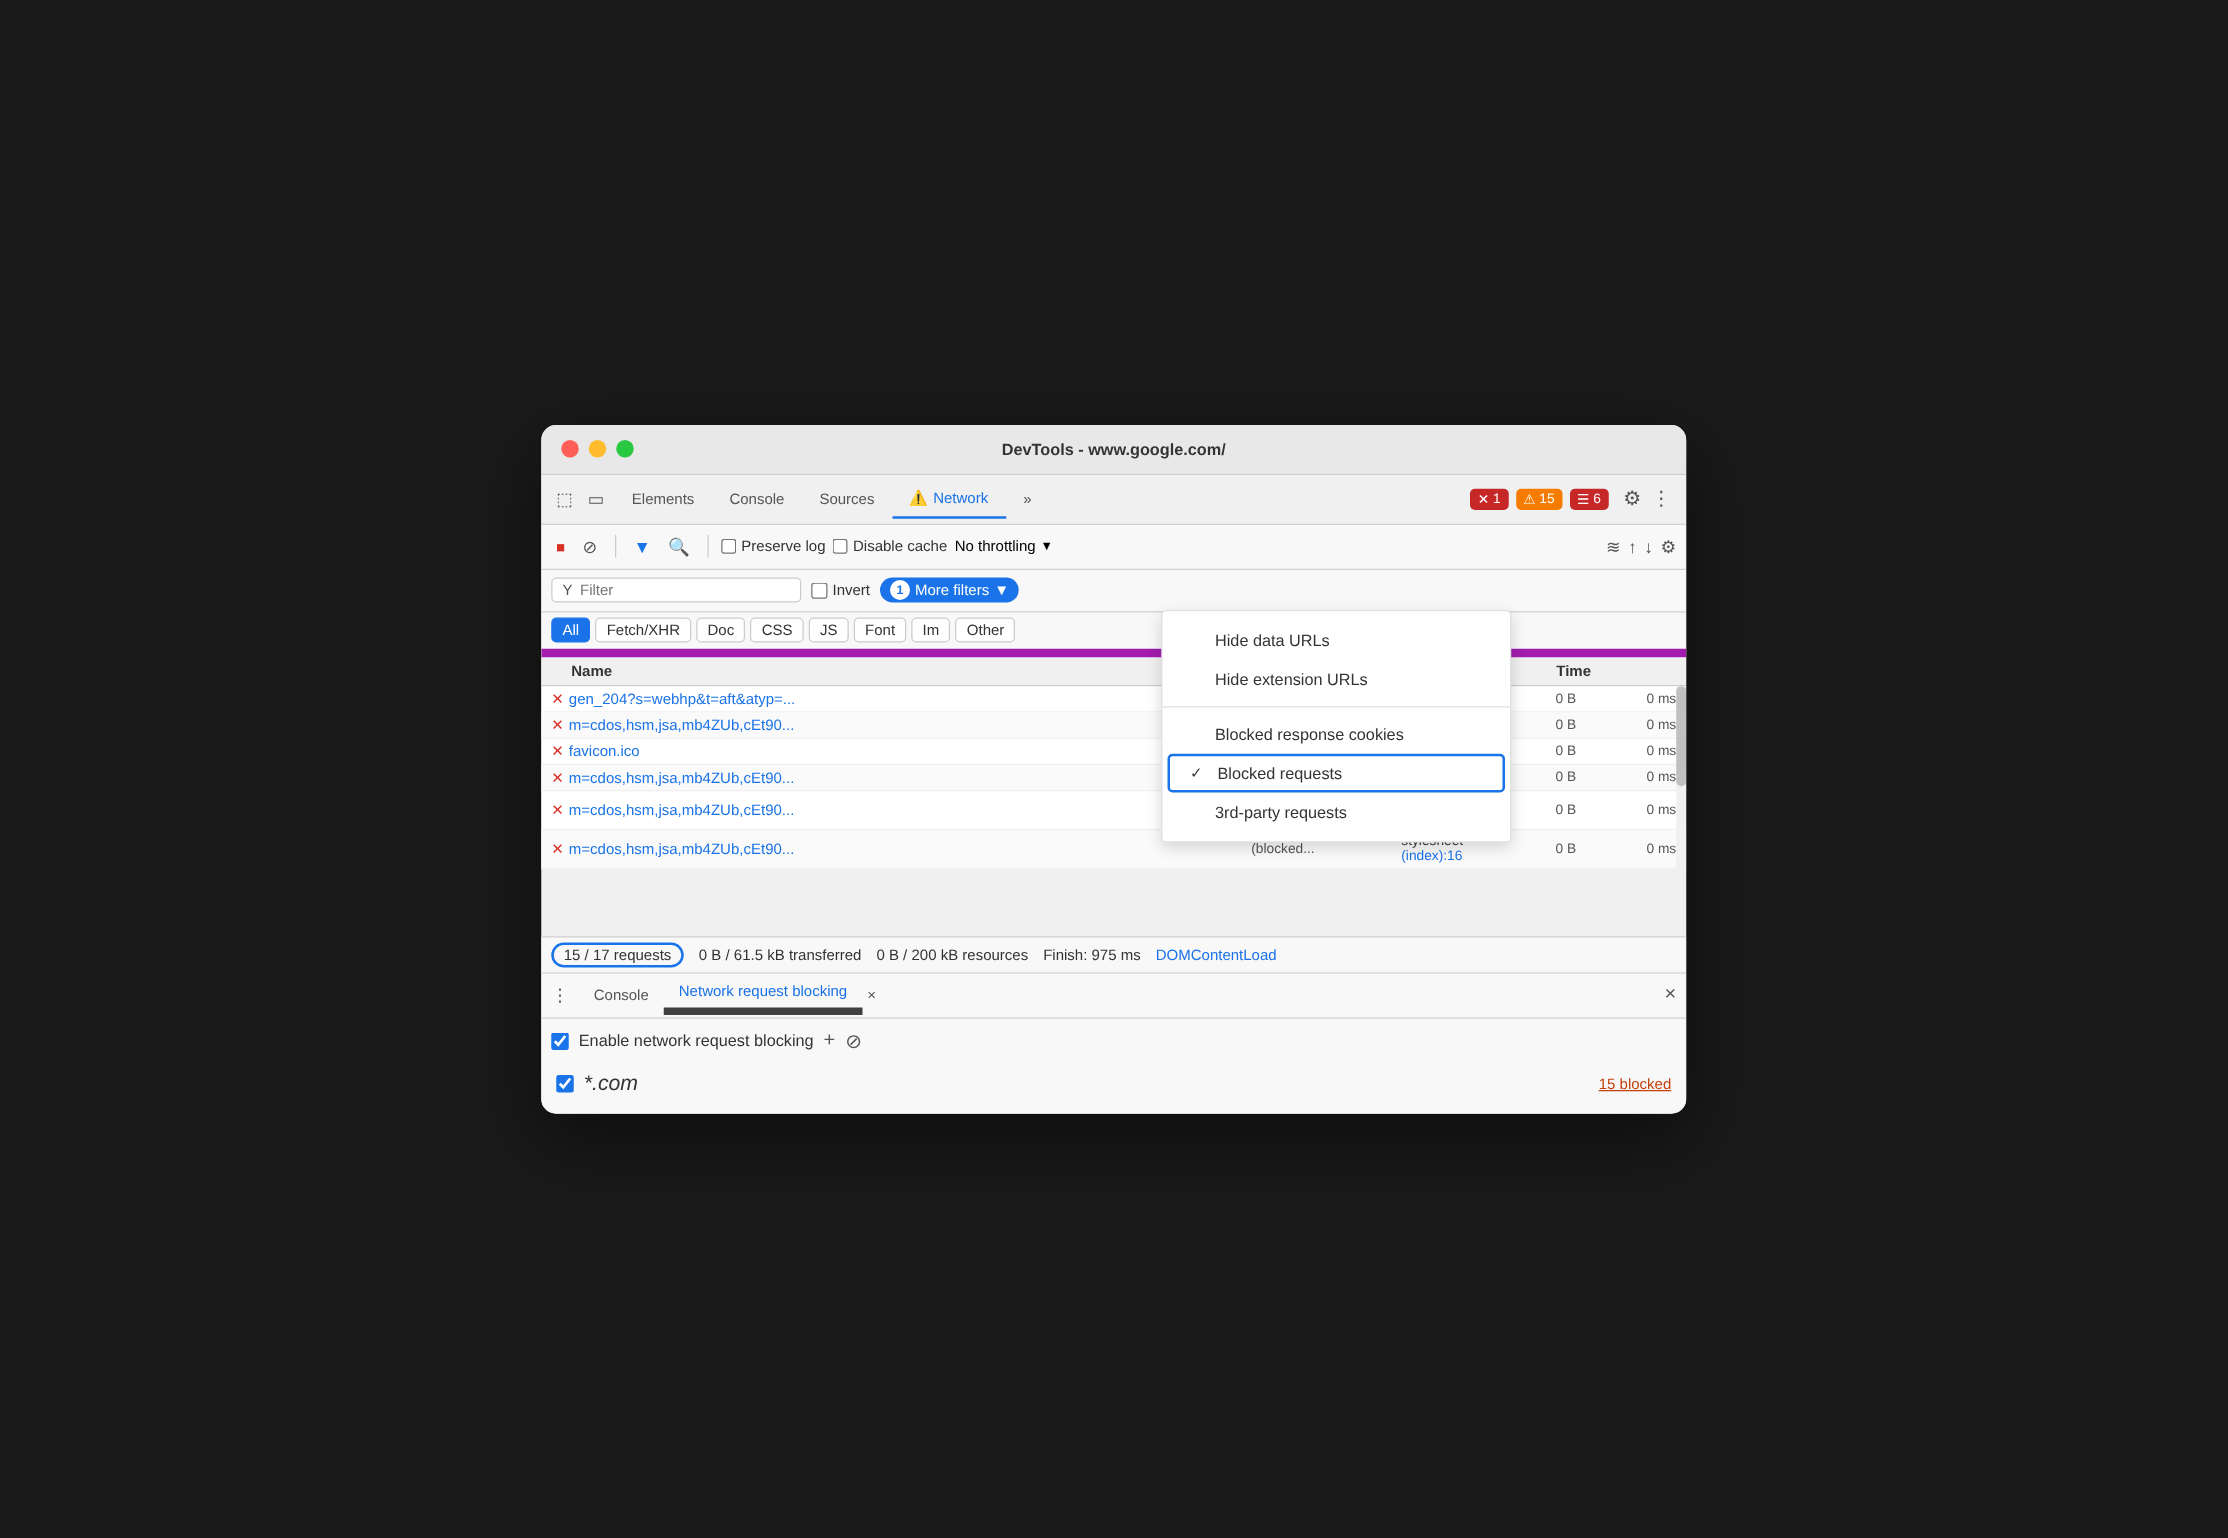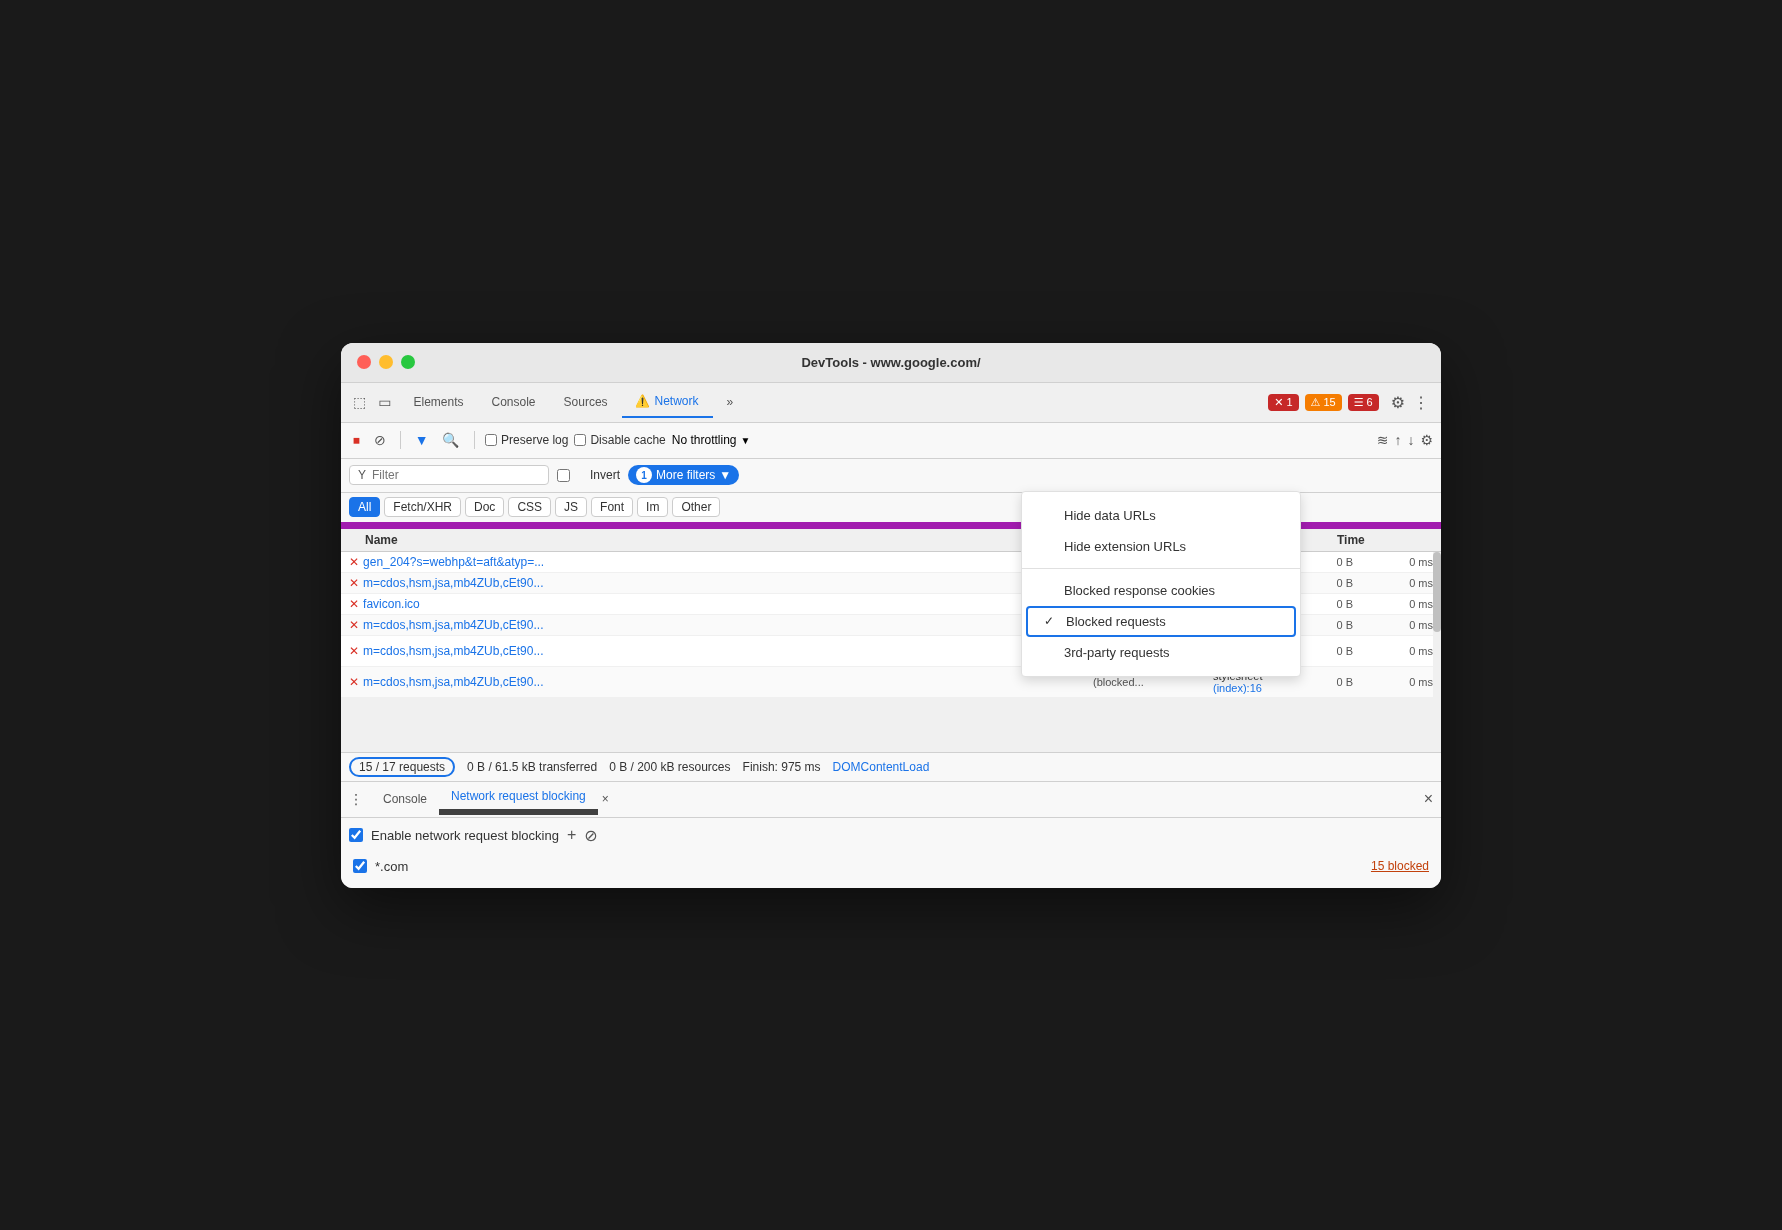--- a/index.html
+++ b/index.html
@@ -5,21 +5,21 @@
     * { box-sizing: border-box; margin: 0; padding: 0; }
     body {
       background: #1a1a1a;
       display: flex;
       justify-content: center;
       align-items: center;
       min-height: 100vh;
       font-family: -apple-system, BlinkMacSystemFont, 'Segoe UI', sans-serif;
     }
     .window {
-      width: 1100px;
+      width: 916px;
       background: #f0f0f0;
       border-radius: 12px;
       box-shadow: 0 20px 60px rgba(0,0,0,0.5);
       overflow: hidden;
     }
     .titlebar {
       background: #e8e8e8;
       padding: 12px 16px;
       display: flex;
       align-items: center;
@@ -117,21 +117,21 @@
       gap: 6px;
       width: 200px;
     }
     .filter-input input {
       border: none;
       outline: none;
       font-size: 12px;
       width: 140px;
       background: transparent;
     }
-    .invert-label { display: flex; align-items: center; gap: 20px; font-size: 12px; color: #333; }
+    .invert-label { display: flex; align-items: center; gap: 4px; font-size: 12px; color: #333; }
     .more-filters-btn {
       display: flex;
       align-items: center;
       gap: 4px;
       background: #1a73e8;
       color: white;
       border: none;
       border-radius: 12px;
       padding: 2px 8px;
       font-size: 12px;
@@ -253,21 +253,21 @@
     .blocking-enable label { font-size: 13px; color: #333; }
     .blocking-add { font-size: 16px; color: #555; cursor: pointer; }
     .blocking-clear { font-size: 16px; color: #555; cursor: pointer; }
     .blocking-rule {
       display: flex;
       align-items: center;
       gap: 8px;
       padding: 6px 4px;
     }
     .blocking-rule input[type="checkbox"] { width: 14px; height: 14px; accent-color: #1a73e8; }
-    .blocking-rule .rule-pattern { font-size: 13px; color: #333; flex: 1; }
+    .blocking-rule .rule-pattern { font-size: 17px; color: #333; flex: 1; font-style: italic; }
     .blocking-rule .rule-count { font-size: 12px; color: #c2410c; text-decoration: underline; }
 
     
     .table-area {
       position: relative;
       overflow: hidden;
       height: 200px;
     }
     .scrollbar-track {
       position: absolute;

